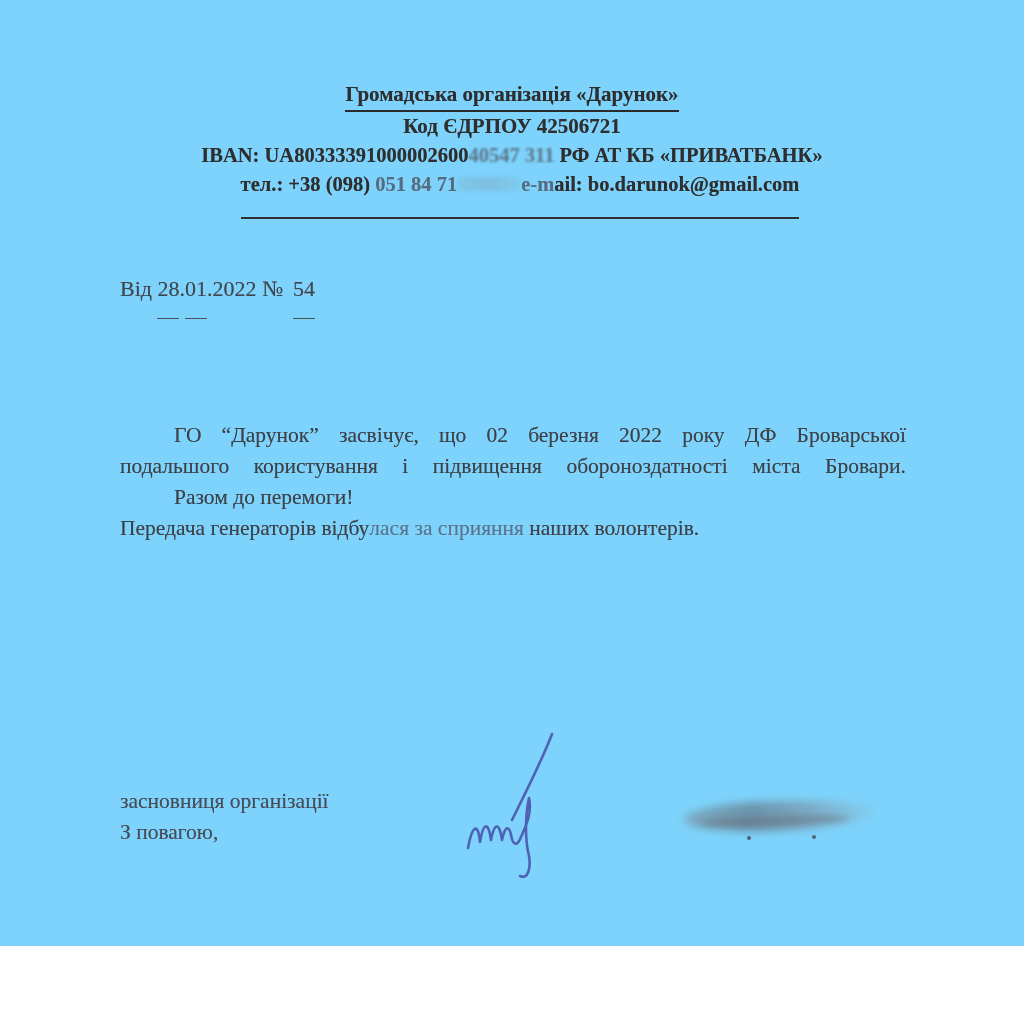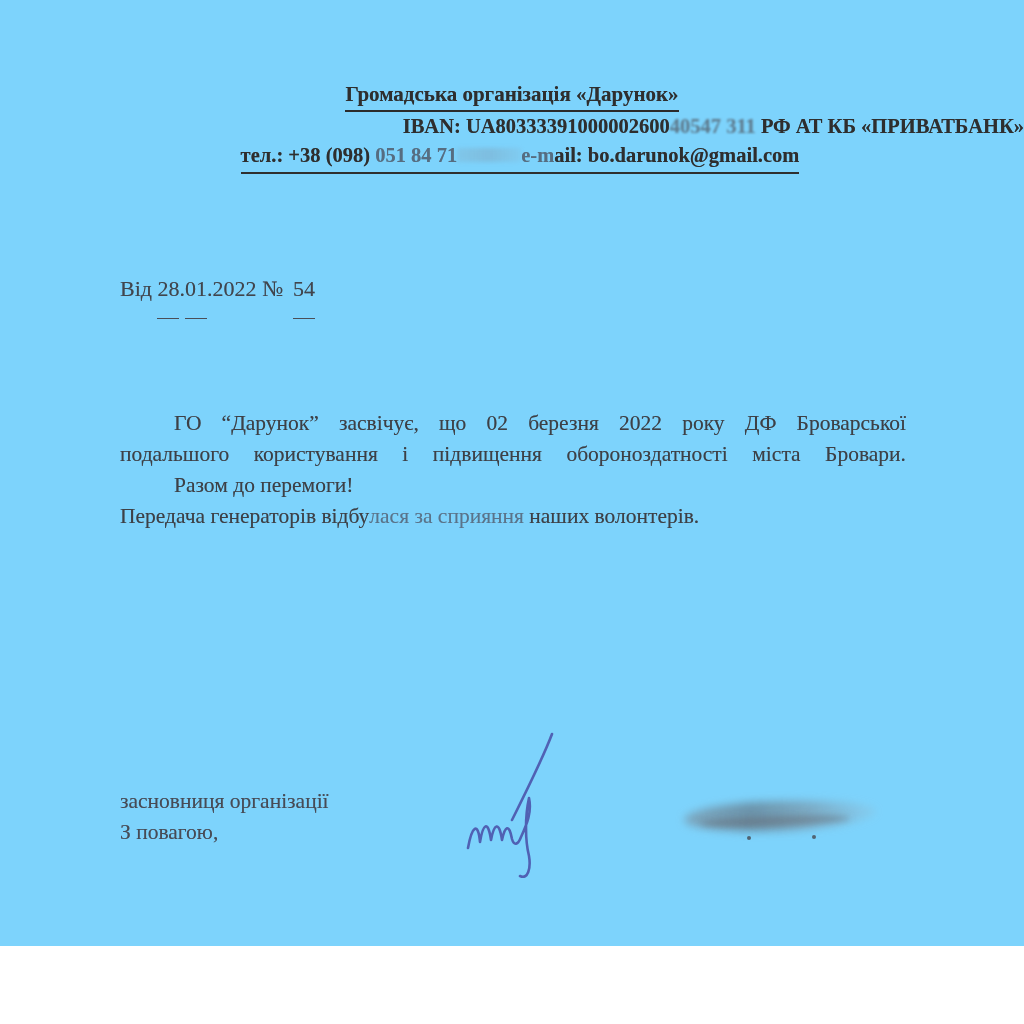--- a/index.html
+++ b/index.html
@@ -19,26 +19,26 @@
     color:#2e2e2e;
     text-shadow:0 0 0.6px rgba(60,60,60,0.55);
   }
   .hline{line-height:29px;font-size:21px;}
   .org-underline{
     display:inline-block;
     border-bottom:2px solid #2b2b2b;
     padding-bottom:1px;
   }
   .addr{font-size:20px;letter-spacing:0.2px;}
-  .iban-line{font-size:20.5px;text-align:right;}
+  .iban-line{font-size:20.5px;}
   .tel-line{font-size:20.5px;}
   .u-wrap{
     display:inline-block;
     border-bottom:2px solid #2f2f2f;
-    padding-bottom:2px;
+    padding-bottom:18px;
     margin-left:16px;
   }
   .faded{
     display:inline-block;
     color:rgba(85,95,115,0.55);
     filter:blur(0.7px);
   }
   .faded-light{
     display:inline-block;
     color:rgba(100,110,130,0.38);
@@ -54,21 +54,21 @@
   
   .ref-line{
     position:absolute;top:276px;left:120px;
     font-size:22px;color:#41454d;
     text-shadow:0 0 0.5px rgba(70,75,85,0.5);
   }
   .u{border-bottom:1.6px solid #4a4e57;padding-bottom:17px;}
   .num-gap{display:inline-block;width:10px;}
   
   .body-text{
-    position:absolute;top:408px;left:120px;width:786px;
+    position:absolute;top:420px;left:120px;width:786px;
     font-size:21.5px;line-height:31px;
     color:#3d4046;
     text-shadow:0 0 0.6px rgba(70,72,80,0.5);
   }
   .jline{text-align:justify;text-align-last:justify;}
   .indent{padding-left:54px;}
   .lastline{text-align:left;}
   
   .closing{
     position:absolute;top:786px;left:120px;
@@ -106,20 +106,21 @@
 </style>
 </head>
 <body>
 
 <div class="page">
 
   <div class="header">
     <div class="hline">
       <span class="org-underline">Громадська організація «Дарунок»</span>
     </div>
+    <div class="hline">Код ЄДРПОУ 42506721</div>
     <div class="hline iban-line">
       <span>IBAN: </span><span>UA80333391000002600</span><span class="faded-light">40547 311</span><span> РФ АТ КБ «ПРИВАТБАНК»</span>
     </div>
     <div class="hline tel-line">
       <span class="u-wrap"><span>тел.: +38 (098) </span><span class="faded">051 84 71</span><span class="redact-gap"></span><span class="faded">e-m</span><span>ail: </span><span>bo.darunok@gmail.com</span></span>
     </div>
   </div>
 
   <div class="ref-line">
     <span>Від </span><span class="u">28</span><span>.</span><span class="u">01</span><span>.2022 </span><span>№</span><span class="num-gap"></span><span class="u">54</span>

